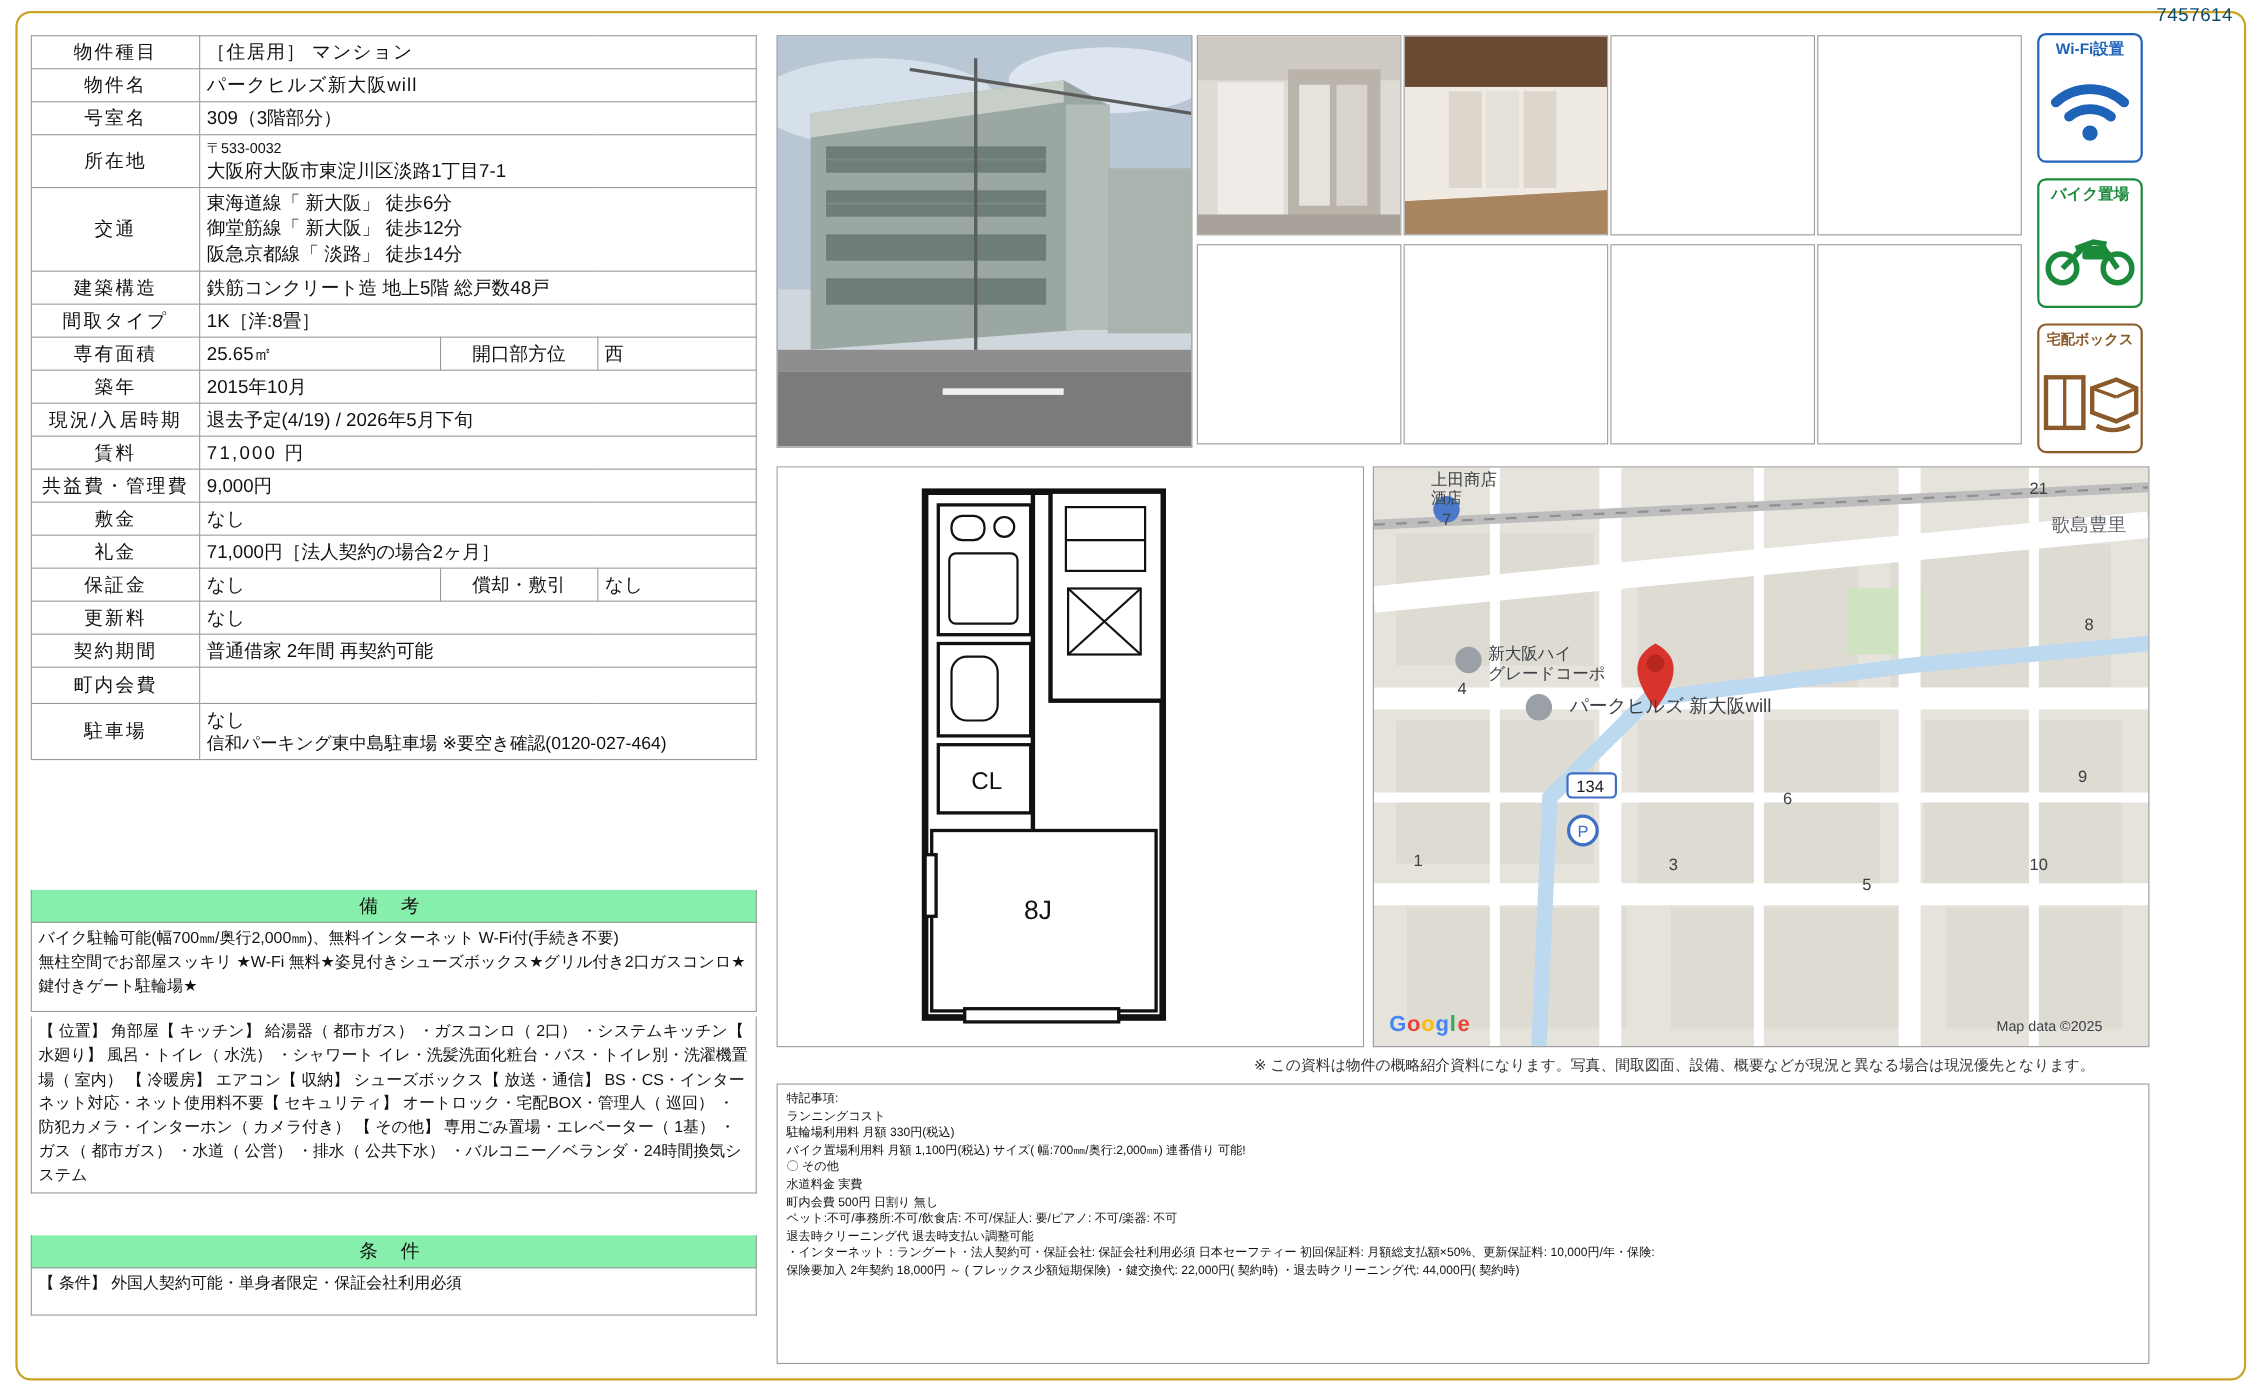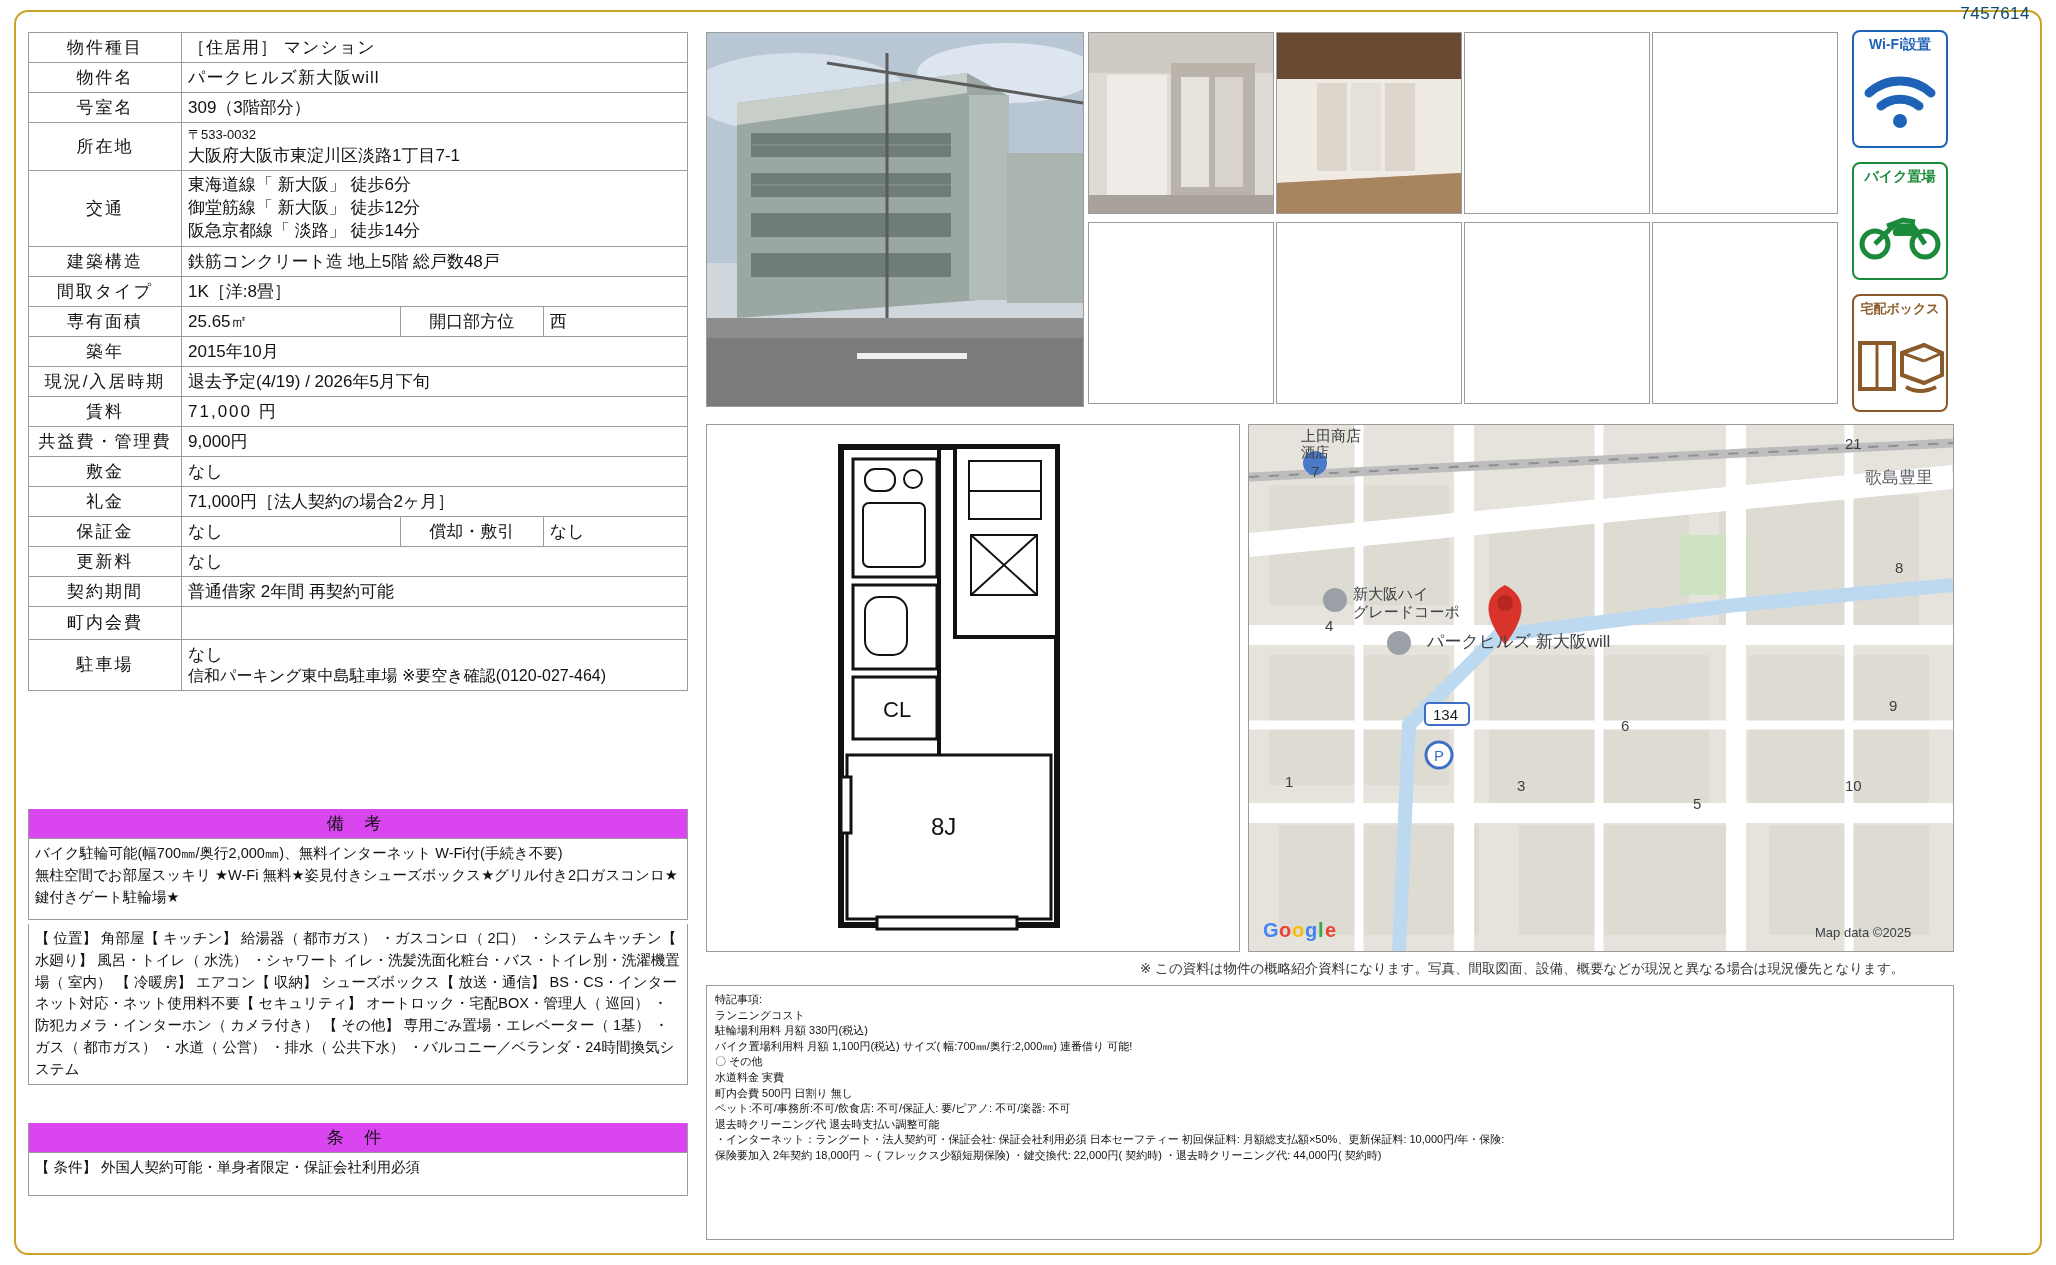--- a/index.html
+++ b/index.html
@@ -14,21 +14,21 @@
   .ltable td.lab{width:140px;background:#fff;text-align:center;letter-spacing:2px;white-space:nowrap;font-size:17px;}
   .ltable td.val{font-size:17px;}
   .big-name{font-size:26px;letter-spacing:1px;}
   .rent{font-size:34px;letter-spacing:2px;padding-left:10px;}
   .multi{line-height:1.35;}
   .addr-zip{font-size:13px;}
   .smallnote{font-size:16px;}
   .ltable td.lab2{width:130px;text-align:center;}
 
   
-  .bandhead{background:#d946ef;text-align:center;letter-spacing:8px;font-size:17px;padding:3px 0;border:1px solid #9b9b9b;border-top:none;}
+  .bandhead{background:#86efac;text-align:center;letter-spacing:8px;font-size:17px;padding:3px 0;border:1px solid #9b9b9b;border-top:none;}
   .block{position:absolute;left:28px;width:660px;box-sizing:border-box;}
   .blocktext{border:1px solid #9b9b9b;border-top:none;font-size:14.5px;line-height:1.5;padding:4px 6px;}
 
   
   .photos{position:absolute;left:706px;top:32px;width:1134px;height:375px;}
   .mainphoto{position:absolute;left:0;top:0;width:378px;height:375px;border:1px solid #9b9b9b;box-sizing:border-box;background:#d6d6d6;overflow:hidden;}
   .pcell{position:absolute;width:186px;height:182px;border:1px solid #9b9b9b;box-sizing:border-box;background:#fff;overflow:hidden;}
 
   
   .iconcol{position:absolute;left:1852px;top:30px;width:120px;}

